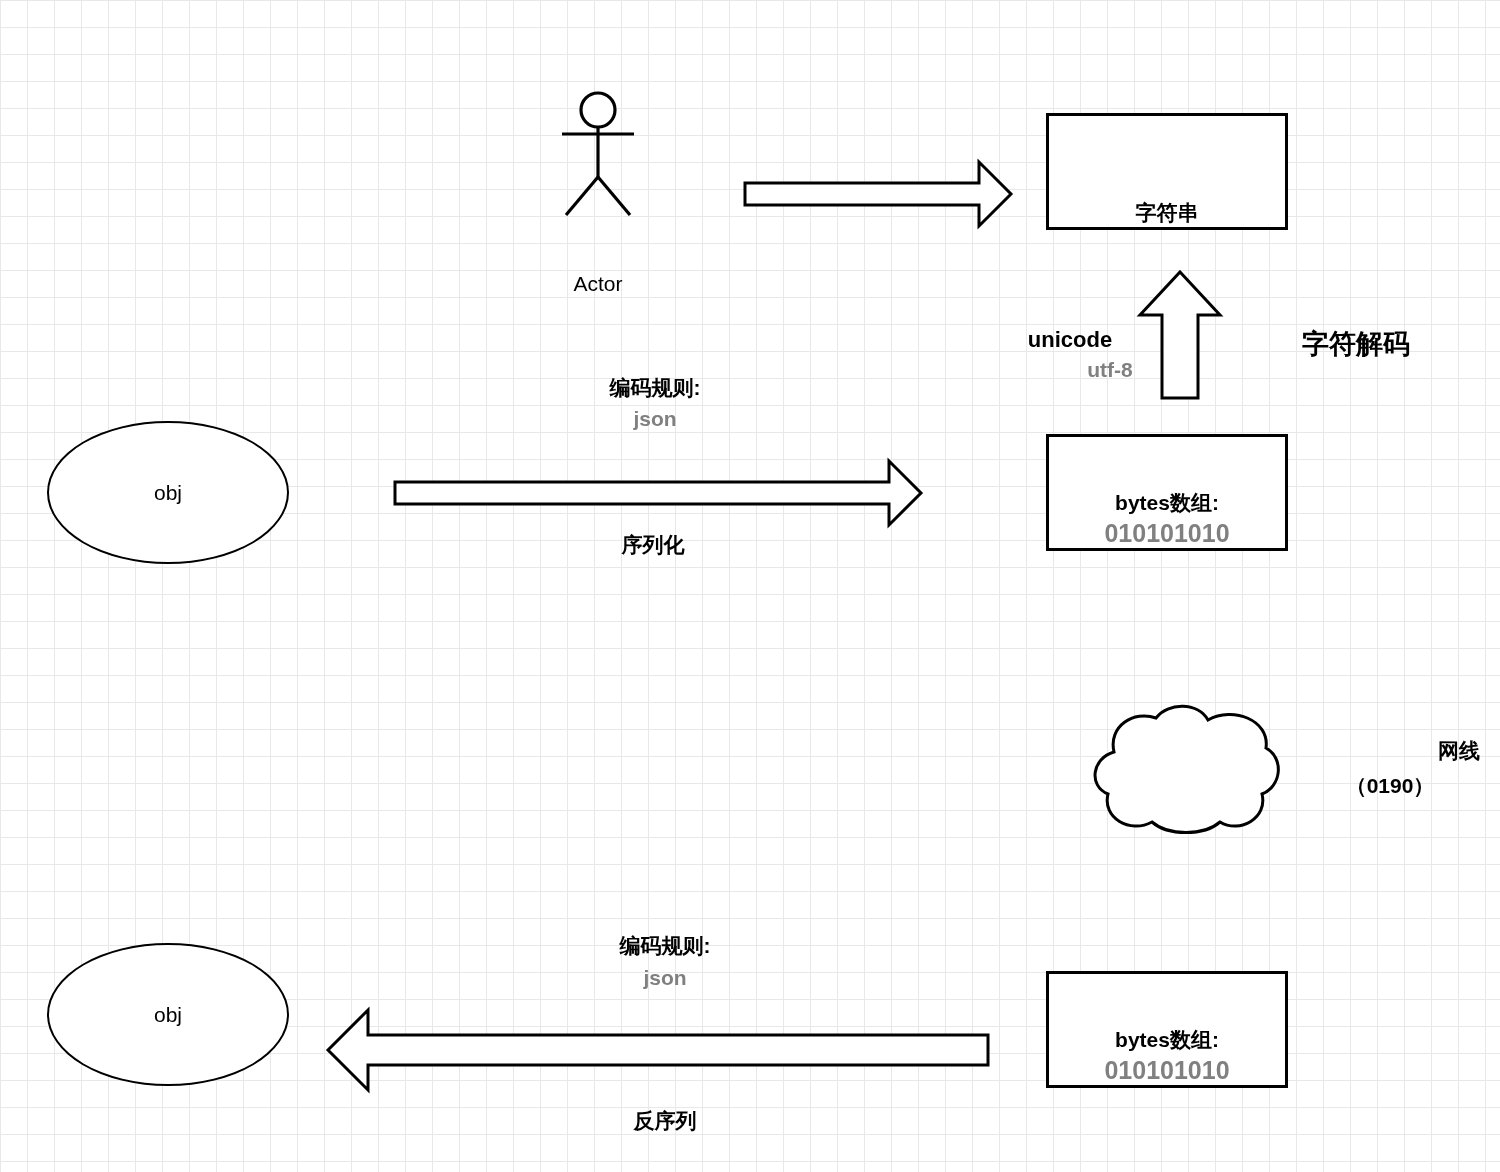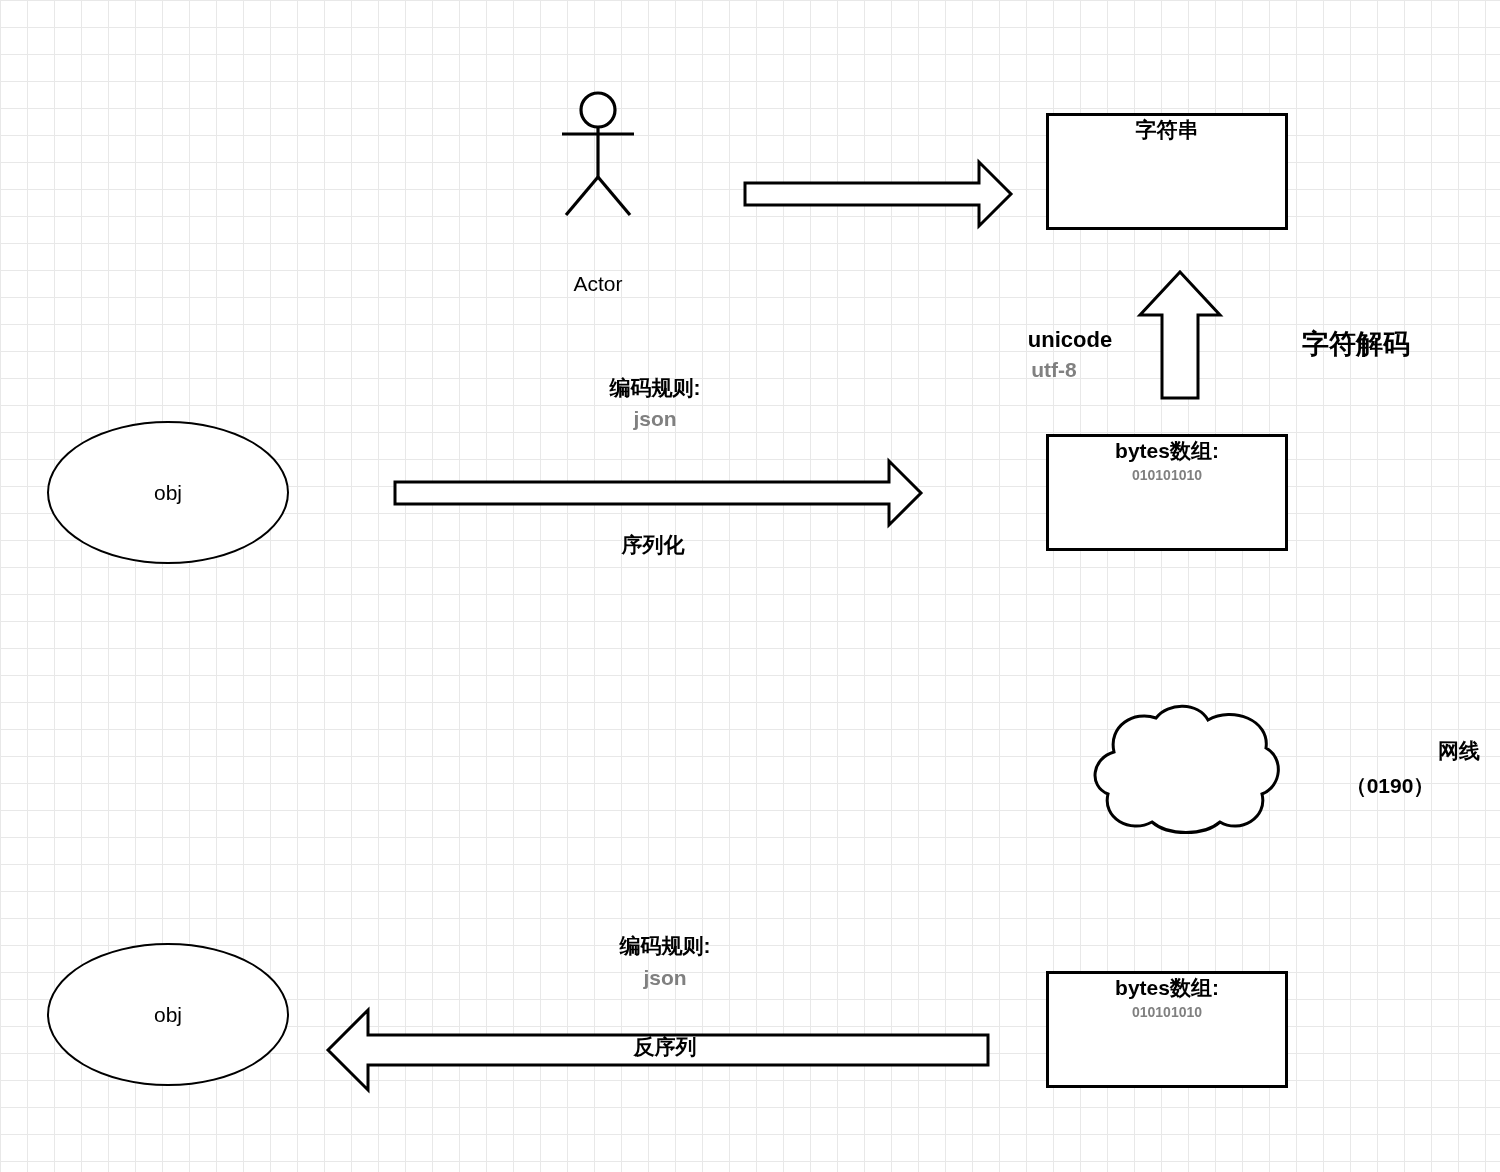--- a/index.html
+++ b/index.html
@@ -40,24 +40,24 @@
 
   
   .box {
     position: absolute;
     border: 3px solid #000000;
     background: #ffffff;
     box-sizing: border-box;
     display: flex;
     flex-direction: column;
     align-items: center;
-    justify-content: flex-start;
+    justify-content: flex-end;
   }
   .box .line1 { color: #000; font-weight: bold; font-size: 21px; }
-  .box .line2 { color: #808080; font-weight: bold; font-size: 14px; margin-top: 2px; }
+  .box .line2 { color: #808080; font-weight: bold; font-size: 25px; margin-top: 2px; }
 
   
   .ellipse {
     position: absolute;
     border: 2.5px solid #000000;
     border-radius: 50%;
     background: #ffffff;
     box-sizing: border-box;
     display: flex;
     align-items: center;
@@ -93,21 +93,21 @@
   <div class="box" style="left:1046px; top:113px; width:242px; height:117px;">
     <div class="line1">字符串</div>
   </div>
 
   <div class="shape" style="left:1128px; top:268px;">
     <svg width="104" height="134" viewBox="0 0 104 134">
       <path d="M 52,4 L 92,47 L 70,47 L 70,130 L 34,130 L 34,47 L 12,47 Z" fill="#ffffff" stroke="#000000" stroke-width="3"></path>
     </svg>
   </div>
   <div class="lbl" style="left:1000px; top:325px; width:140px; font-size:22px;">unicode</div>
-  <div class="lbl sub" style="left:984px; top:356px; width:140px; font-size:21px;">utf-8</div>
+  <div class="lbl sub" style="left:1040px; top:356px; width:140px; font-size:21px;">utf-8</div>
   <div class="lbl" style="left:1276px; top:327px; width:160px; font-size:27px;">字符解码</div>
 
   <div class="box" style="left:1046px; top:434px; width:242px; height:117px;">
     <div class="line1">bytes数组:</div>
     <div class="line2">010101010</div>
   </div>
 
   <div class="ellipse" style="left:47px; top:421px; width:242px; height:143px;">
     <span>obj</span>
   </div>
@@ -141,20 +141,20 @@
     <span>obj</span>
   </div>
 
   <div class="shape" style="left:324px; top:995px;">
     <svg width="668" height="110" viewBox="0 0 668 110">
       <path d="M 4,55 L 44,15 L 44,40 L 664,40 L 664,70 L 44,70 L 44,95 Z" fill="#ffffff" stroke="#000000" stroke-width="3"></path>
     </svg>
   </div>
   <div class="lbl" style="left:550px; top:932px; width:230px; font-size:21px;">编码规则:</div>
   <div class="lbl sub" style="left:550px; top:964px; width:230px; font-size:21px;">json</div>
-  <div class="lbl" style="left:570px; top:1033px; width:190px; font-size:21px;">反序列</div>
+  <div class="lbl" style="left:570px; top:1107px; width:190px; font-size:21px;">反序列</div>
 
   <div class="box" style="left:1046px; top:971px; width:242px; height:117px;">
     <div class="line1">bytes数组:</div>
     <div class="line2">010101010</div>
   </div>
 
 </div>
 
 </body></html>

